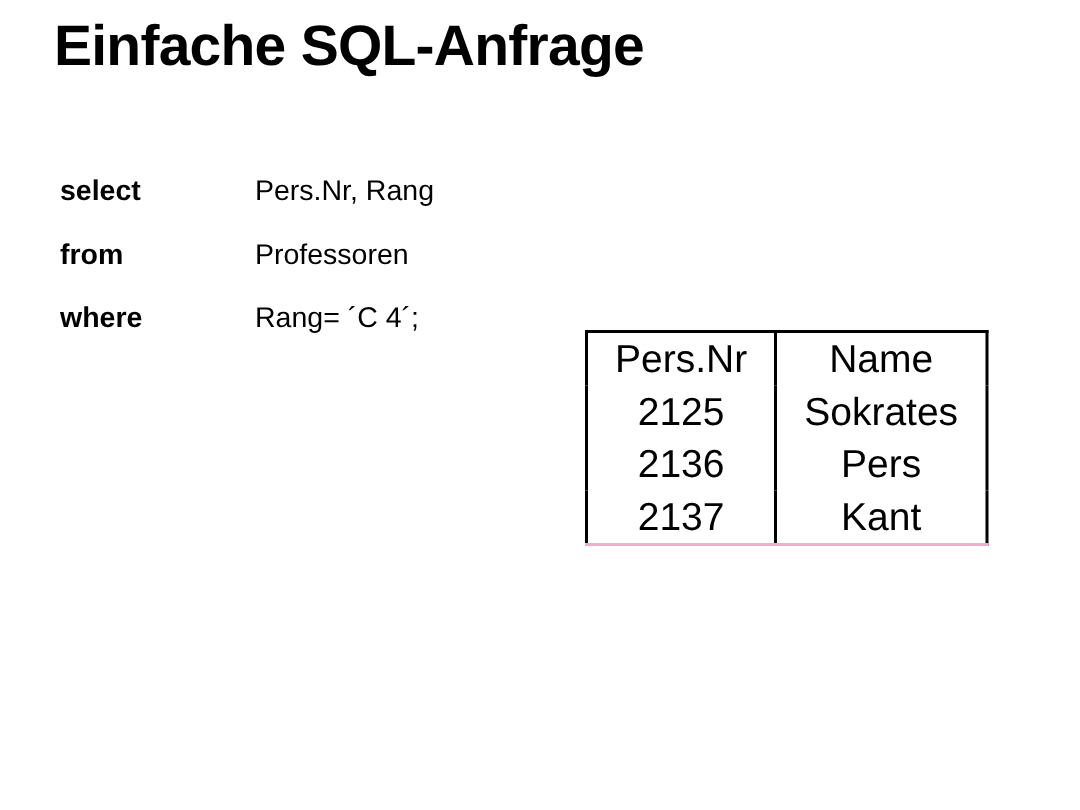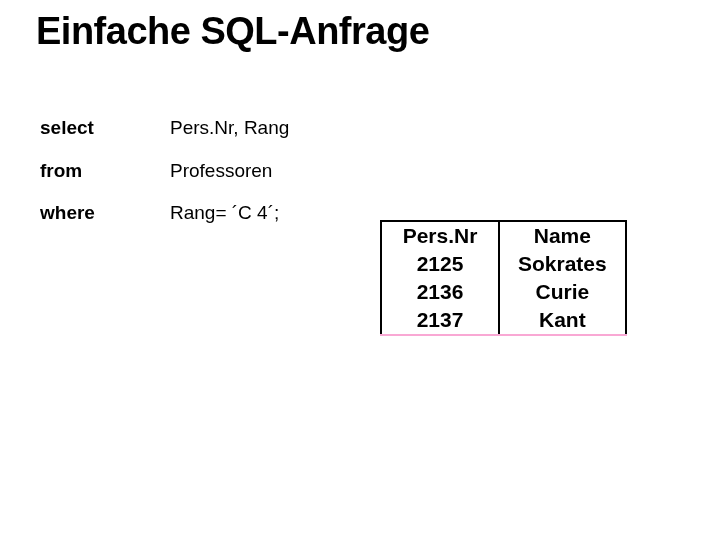--- a/index.html
+++ b/index.html
@@ -37,24 +37,23 @@
     .sql-kw {
       width: 130px;
       font-weight: 700;
     }
     .sql-val {
       font-weight: 400;
     }
     .result-table {
       position: absolute;
       top: 220px;
-      left: 380px;
+      left: 390px;
       border-collapse: collapse;
-      font-size: 21px;
-      font-weight: bold;
+      font-size: 26px;
     }
     .result-table td {
       border-left: 2px solid #000;
       border-right: 2px solid #000;
       padding: 2px 18px;
       text-align: center;
       min-width: 80px;
     }
     .hdr td {
       border-top: 2px solid #000;
@@ -91,20 +90,20 @@
       <tr class="hdr">
     <td>Pers.Nr</td>
     <td>Name</td>
   </tr>
   <tr>
     <td>2125</td>
     <td>Sokrates</td>
   </tr>
   <tr>
     <td>2136</td>
-    <td>Curie</td>
+    <td>Pers</td>
   </tr>
   <tr class="last">
     <td>2137</td>
     <td>Kant</td>
   </tr>
 </tbody>
   </table>
 
 </body></html>

